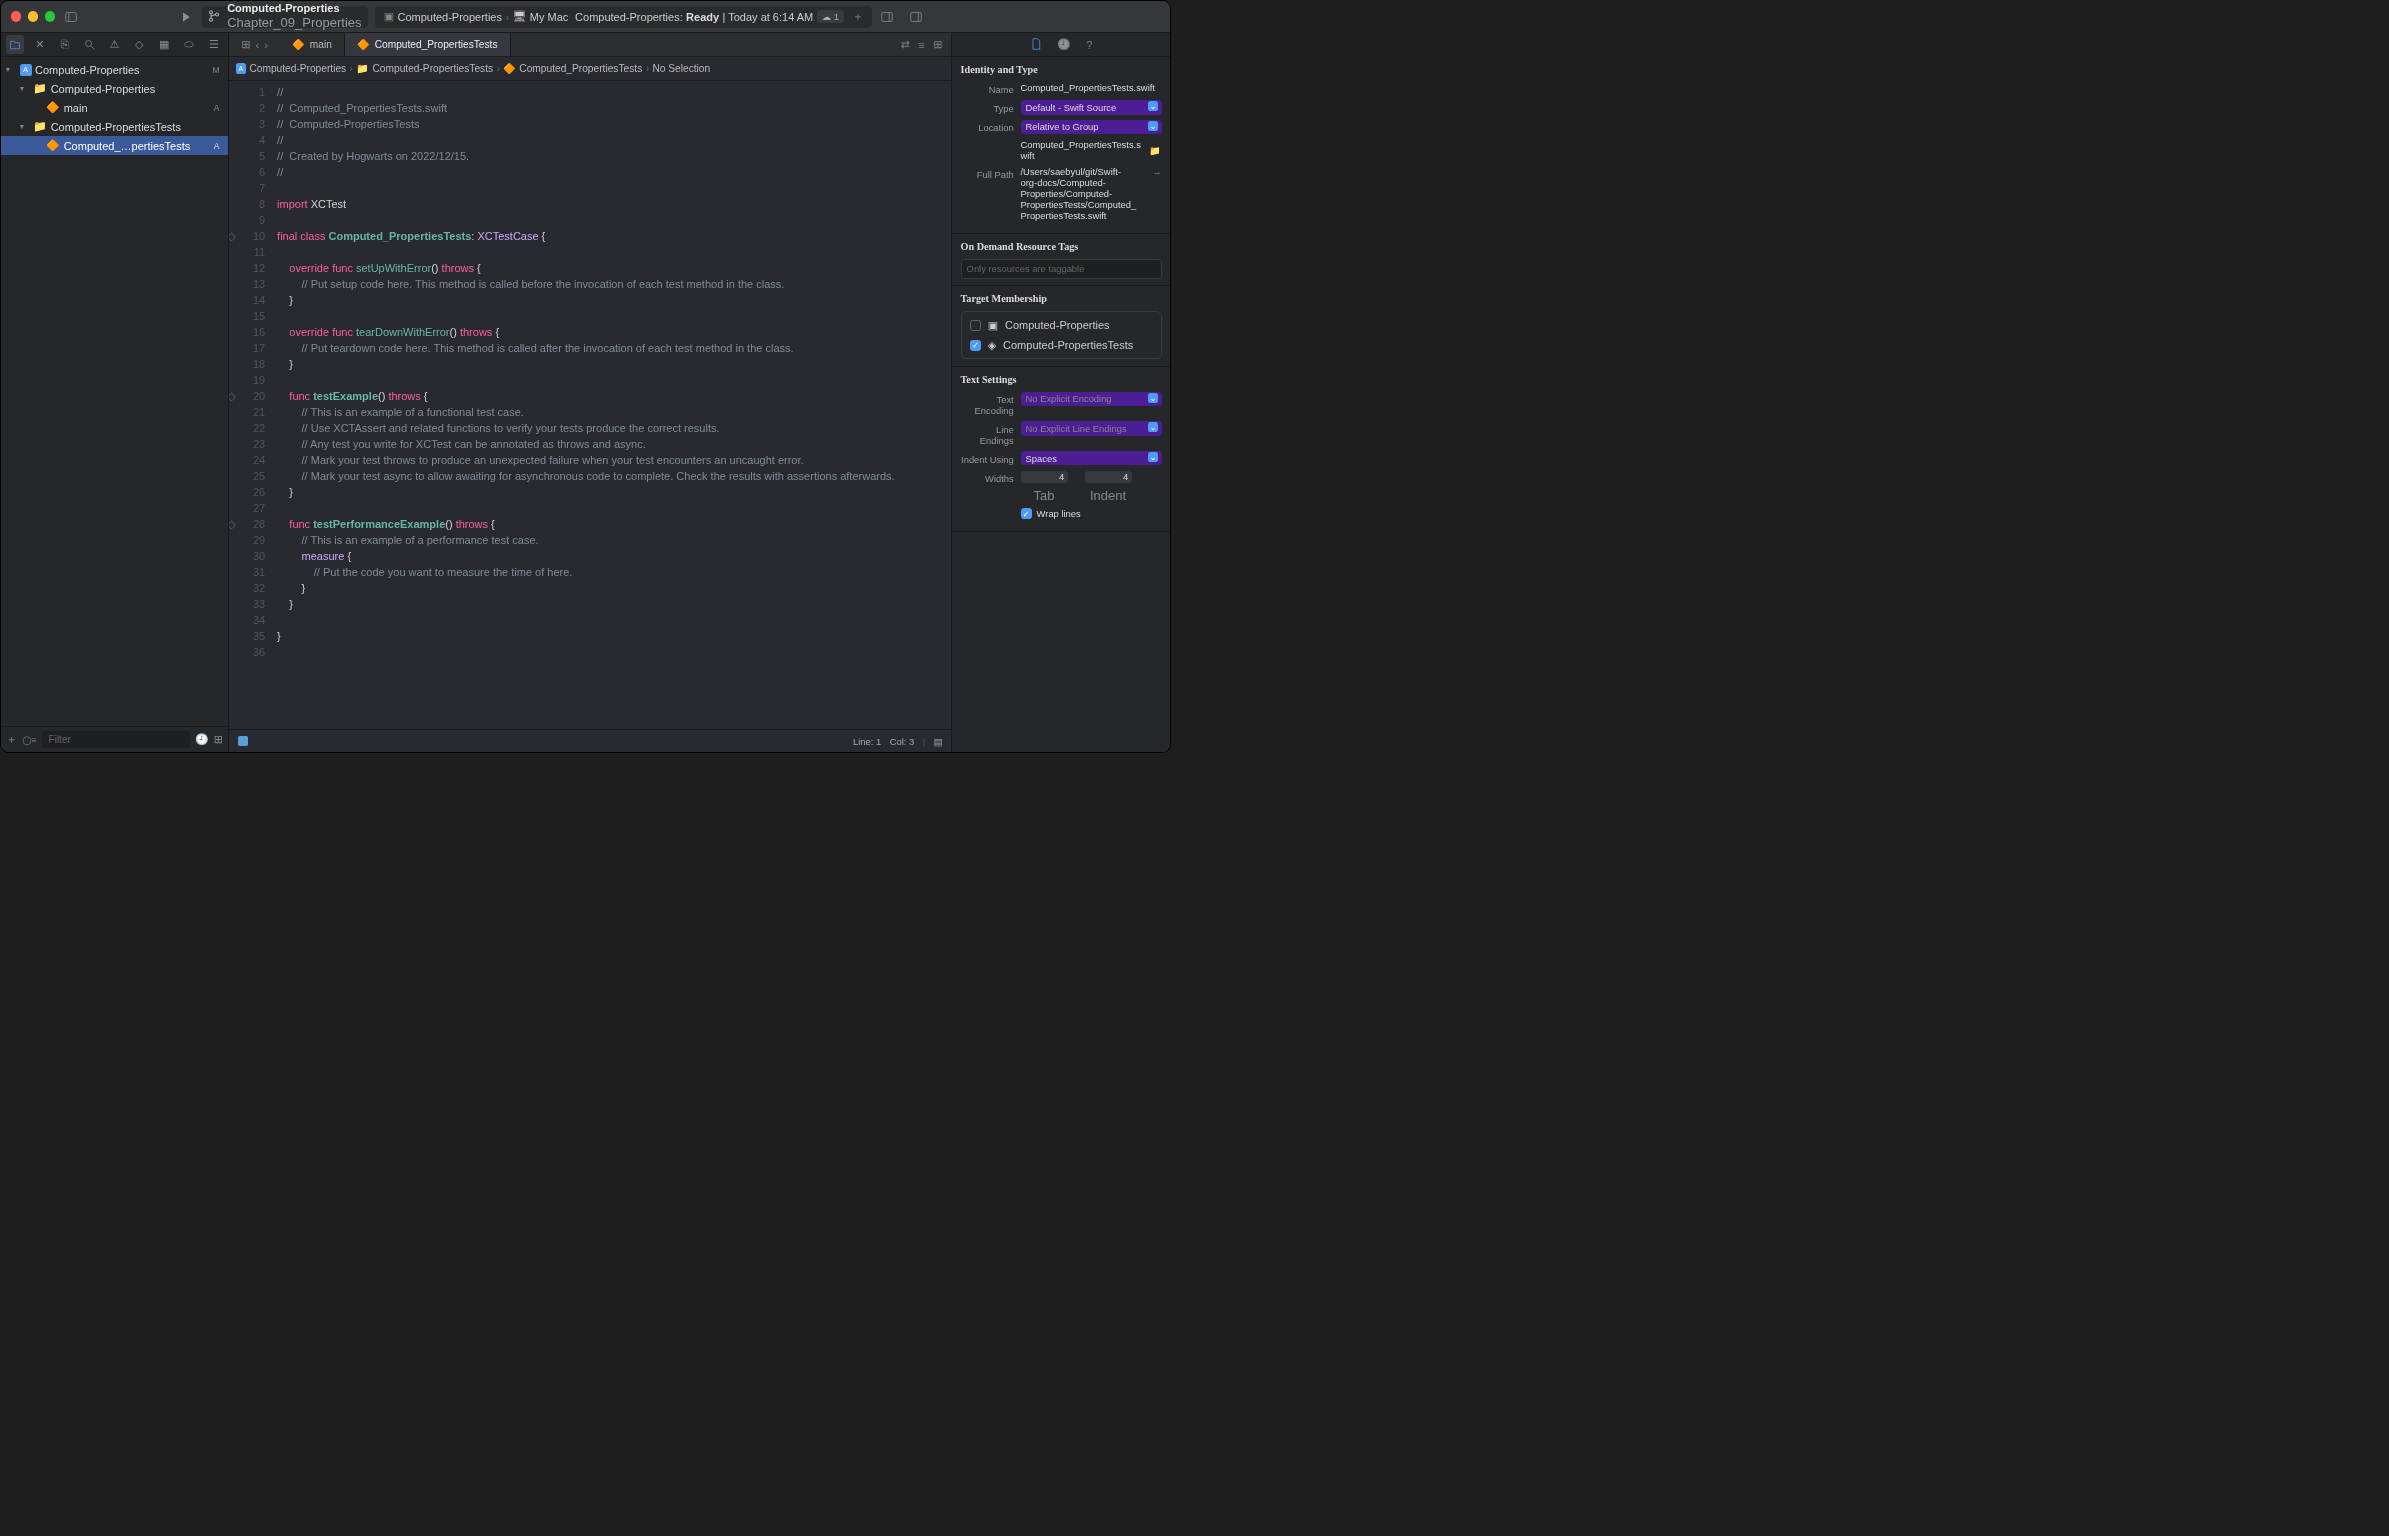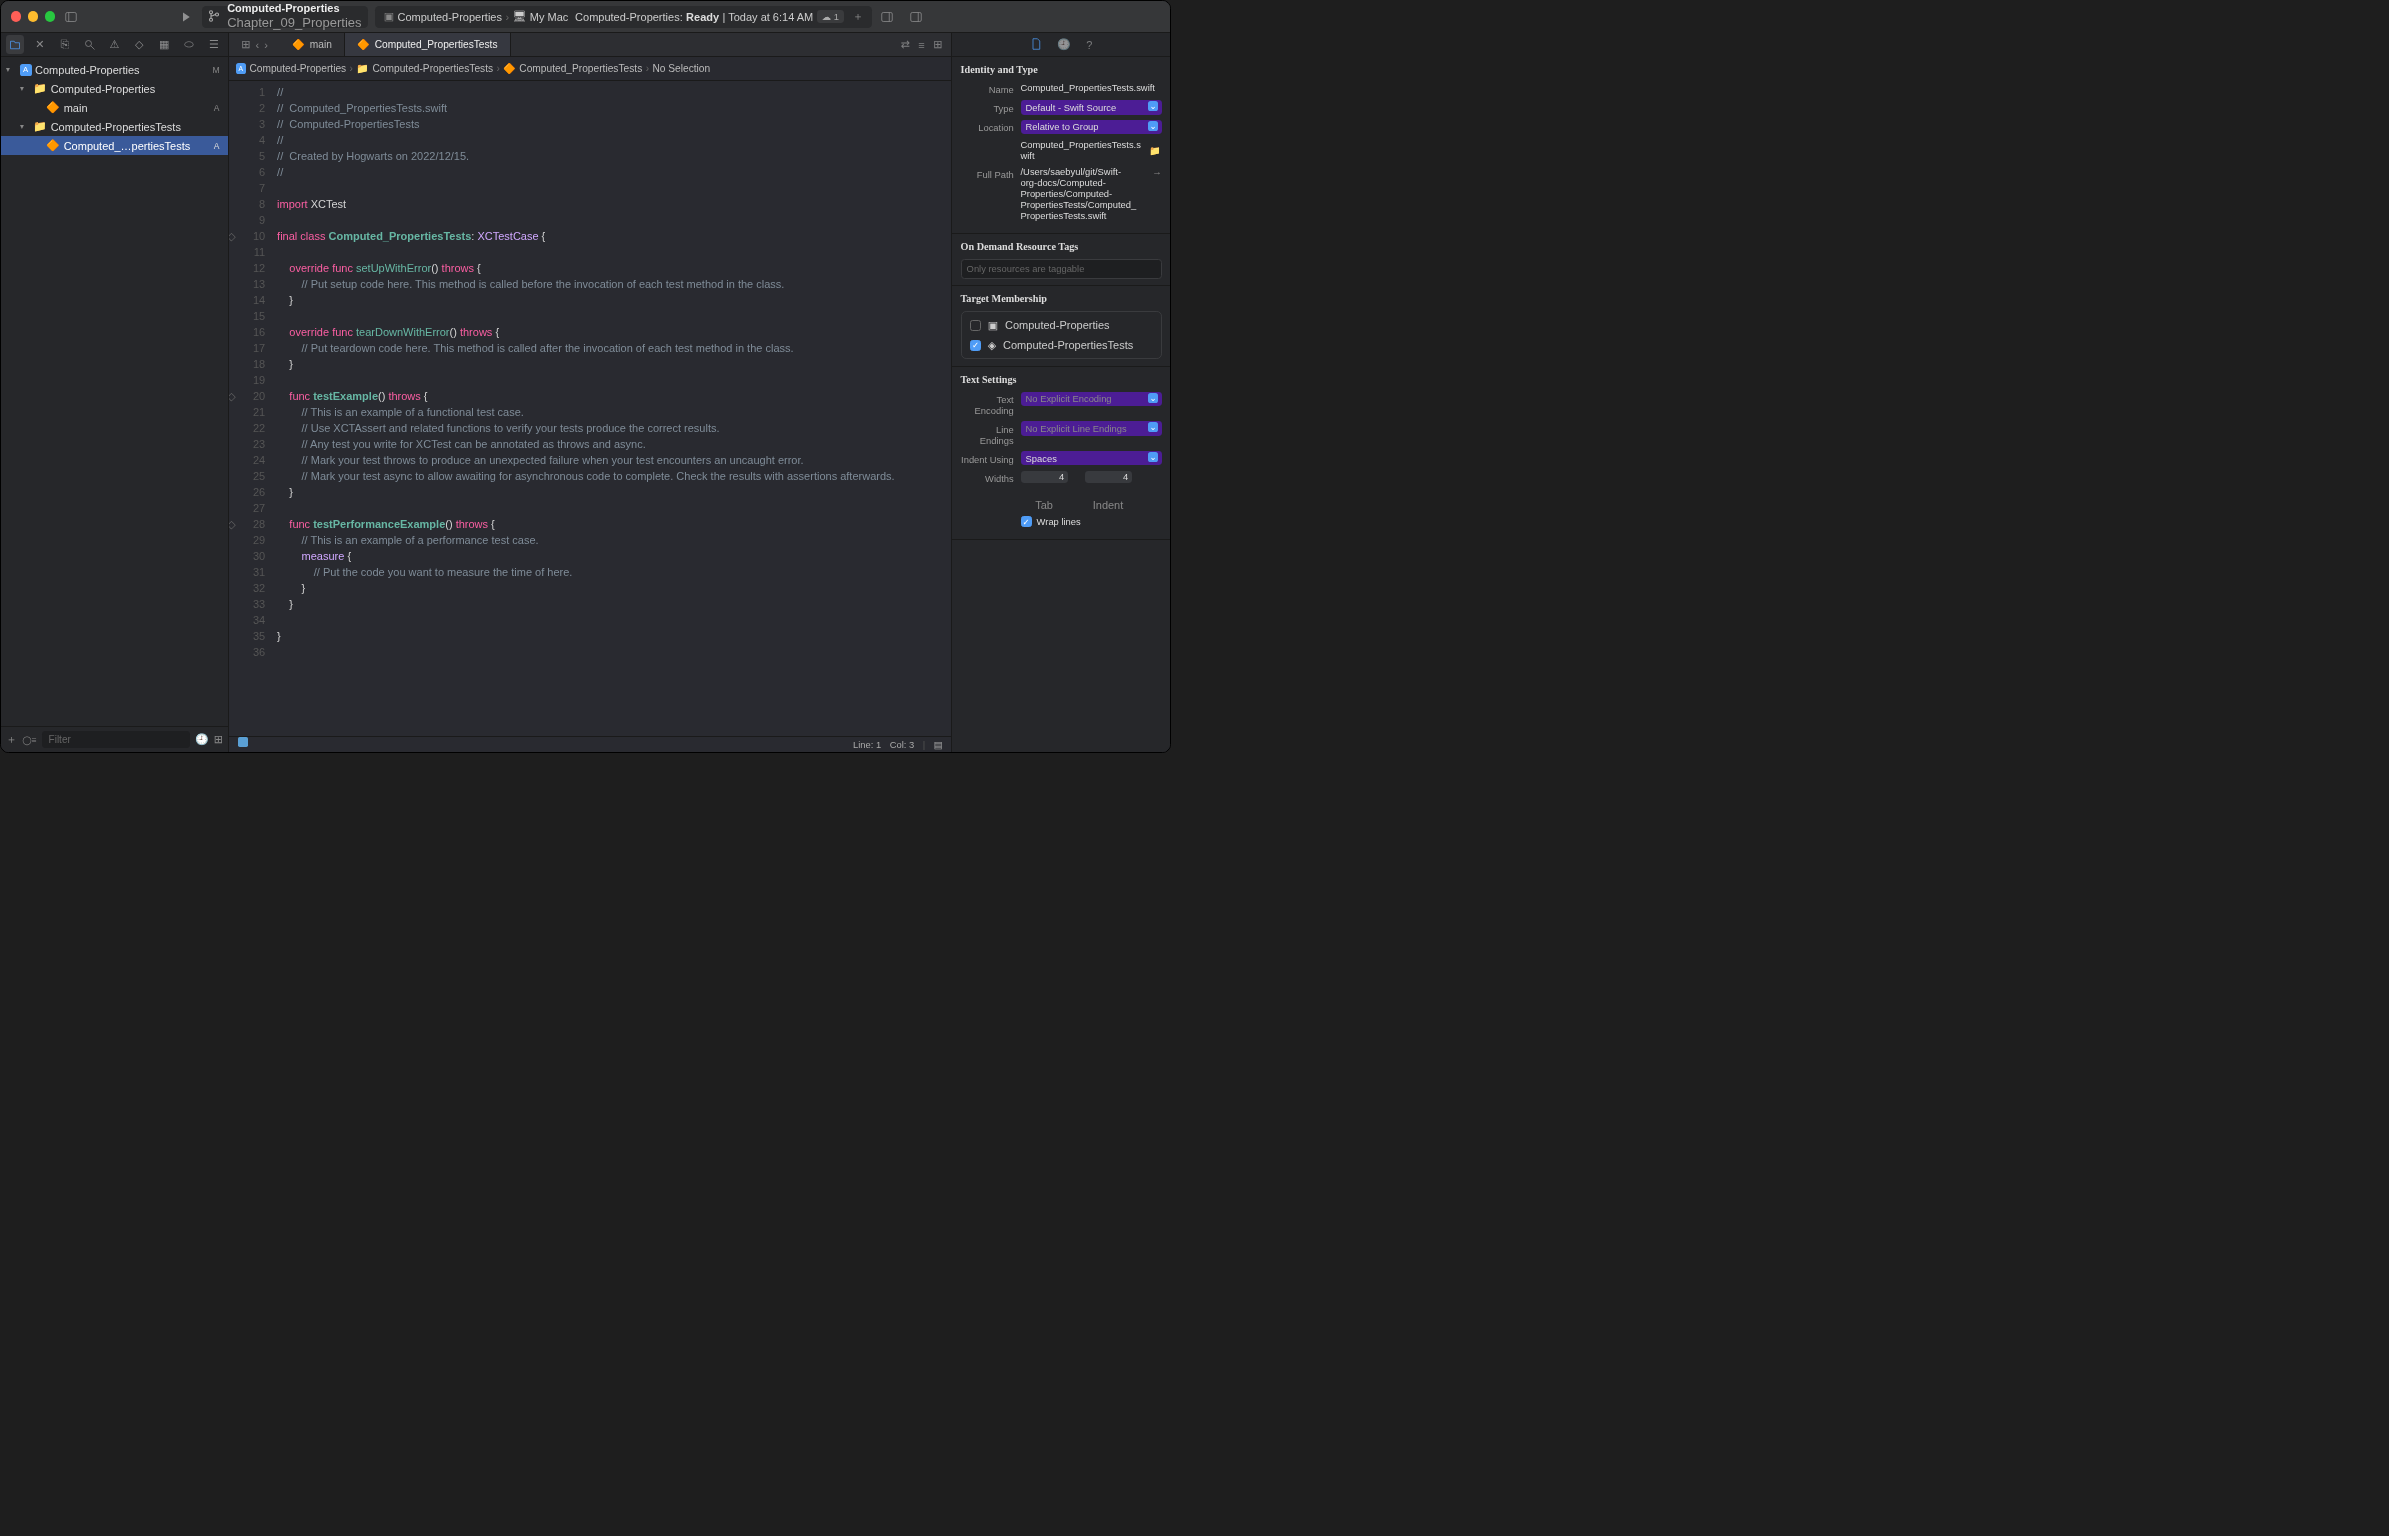--- a/index.html
+++ b/index.html
@@ -60,21 +60,21 @@
 .gutter { width: 43px; text-align: right; padding: 3.4px 6.8px 3.4px 0; color: #555; user-select: none; }
 .gutter .ln { height: 16px; position: relative; }
 .gutter .diamond::before { content: "◇"; position: absolute; left: -1.7px; color: #666; }
 .code { flex: 1; padding: 3.4px 0; white-space: pre; color: #d4d4d4; }
 .code .line { height: 16px; padding-left: 5.1px; }
 .c-comment { color: #7f8c98; }
 .c-keyword { color: #fc5fa3; }
 .c-type { color: #d0a8ff; }
 .c-func { color: #67b7a4; }
 .c-bold { font-weight: 600; }
-.status-bar { height: 16px; border-top: 0.9px solid #1a1a1a; display: flex; padding: 0 8.5px; font-size: 9.4px; color: #aaa; gap: 44px; }
+.status-bar { height: 23px; border-top: 0.9px solid #1a1a1a; display: flex; align-items: center; padding: 0 8.5px; font-size: 9.4px; color: #aaa; gap: 44px; }
 .status-bar .sq { width: 10.2px; height: 10.2px; background: #5a9fd4; border-radius: 1.7px; margin-right: 6.8px; }
 .status-bar .right { margin-left: auto; display: flex; align-items: center; gap: 8.5px; }
 
 
 .inspector { width: 219px; background: #26272a; border-left: 0.9px solid #1a1a1a; display: flex; flex-direction: column; overflow-y: auto; }
 .insp-tabs { height: 24px; display: flex; align-items: center; justify-content: center; gap: 15.4px; border-bottom: 0.9px solid #1a1a1a; }
 .insp-tabs .it { opacity: 0.5; }
 .insp-tabs .it.active { opacity: 1; color: #4f9cf6; }
 .insp-section { padding: 6.8px 8.5px; border-bottom: 0.9px solid #1a1a1a; }
 .insp-section h4 { font-size: 10.2px; font-weight: 600; color: #ddd; margin-bottom: 6.8px; font-family: Liberation Serif, serif; }
@@ -84,21 +84,21 @@
 .insp-select { flex: 1; background: #4c1d95; border-radius: 3.4px; padding: 1.7px 15.4px 1.7px 5.1px; color: #ddd; position: relative; font-size: 9.4px; }
 .insp-select::after { content: "⌄"; position: absolute; right: 3.4px; top: 0.9px; color: #aaa; background: #4f9cf6; border-radius: 2.6px; width: 10.2px; height: 10.2px; display: flex; align-items: center; justify-content: center; font-size: 8.5px; color: white; }
 .insp-input-box { background: #1e1f21; border: 0.9px solid #3a3b3e; border-radius: 3.4px; padding: 3.4px 5.1px; color: #666; font-size: 9.4px; }
 .target-row { display: flex; align-items: center; gap: 6.8px; padding: 3.4px 5.1px; }
 .target-box { border: 0.9px solid #3a3b3e; border-radius: 5.1px; padding: 3.4px; }
 .checkbox { width: 11px; height: 11px; border: 0.9px solid #666; border-radius: 2.6px; display: inline-flex; align-items: center; justify-content: center; font-size: 8.5px; }
 .checkbox.checked { background: #4f9cf6; border-color: #4f9cf6; color: white; }
 .num-input { background: #383a3e; border-radius: 3.4px; padding: 0.9px 3.4px; width: 47px; text-align: right; color: #ddd; display: inline-block; font-size: 9.4px; position: relative; }
 
 svg { width: 12px; height: 12px; }
-.small-text { font-size: 11px; color: #888; text-align: center; margin-top: 16px; }
+.small-text { font-size: 13px; color: #888; text-align: center; margin-top: 5px; }
 </style>
 </head>
 <body>
 
 <div class="window">
 
   <div class="titlebar">
     <div class="traffic">
       <span class="close"></span>
       <span class="min"></span>

